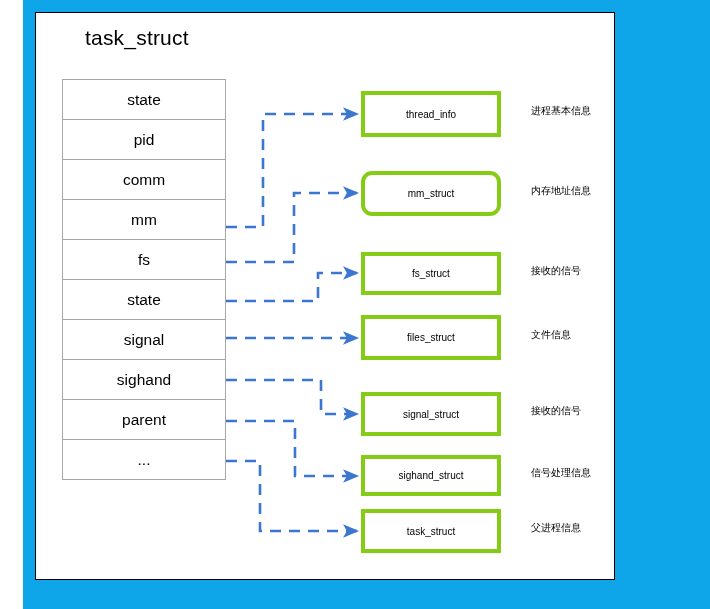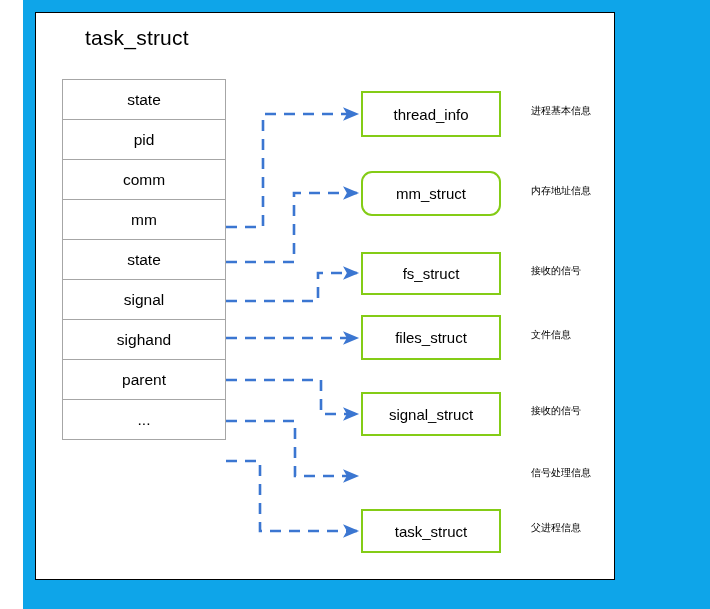--- a/index.html
+++ b/index.html
@@ -47,25 +47,25 @@
     color:#000;
     box-sizing:border-box;
     background:#ffffff;
   }
 
   
   .target-box{
     position:absolute;
     left:338px;
     width:140px;
-    border:2px solid #84cc16;
+    border:4px solid #84cc16;
     box-sizing:border-box;
     background:#ffffff;
     display:flex;align-items:center;justify-content:center;
-    font-size:15px;
+    font-size:10px;
     color:#000;
   }
 
   
   .note{
     position:absolute;
     left:508px;
     font-size:10px;
     color:#000;
     white-space:nowrap;
@@ -93,20 +93,23 @@
         <span>state</span>
       </div>
     <div class="struct-row">
         <span>pid</span>
       </div>
     <div class="struct-row">
         <span>comm</span>
       </div>
     <div class="struct-row">
         <span>mm</span>
+      </div>
+    <div class="struct-row">
+        <span>fs</span>
       </div>
     <div class="struct-row">
         <span>state</span>
       </div>
     <div class="struct-row">
         <span>signal</span>
       </div>
     <div class="struct-row">
         <span>sighand</span>
       </div>
@@ -150,20 +153,23 @@
     </div>
   <div class="target-box" style="top:252px;height:43px;">
       <span>fs_struct</span>
     </div>
   <div class="target-box" style="top:315px;height:45px;">
       <span>files_struct</span>
     </div>
   <div class="target-box" style="top:392px;height:44px;">
       <span>signal_struct</span>
     </div>
+  <div class="target-box" style="top:455px;height:41px;">
+      <span>sighand_struct</span>
+    </div>
   <div class="target-box" style="top:509px;height:44px;">
       <span>task_struct</span>
     </div>
 
   <div class="note" style="top:104px;">进程基本信息</div>
   <div class="note" style="top:184px;">内存地址信息</div>
   <div class="note" style="top:264px;">接收的信号</div>
   <div class="note" style="top:328px;">文件信息</div>
   <div class="note" style="top:404px;">接收的信号</div>
   <div class="note" style="top:466px;">信号处理信息</div>

